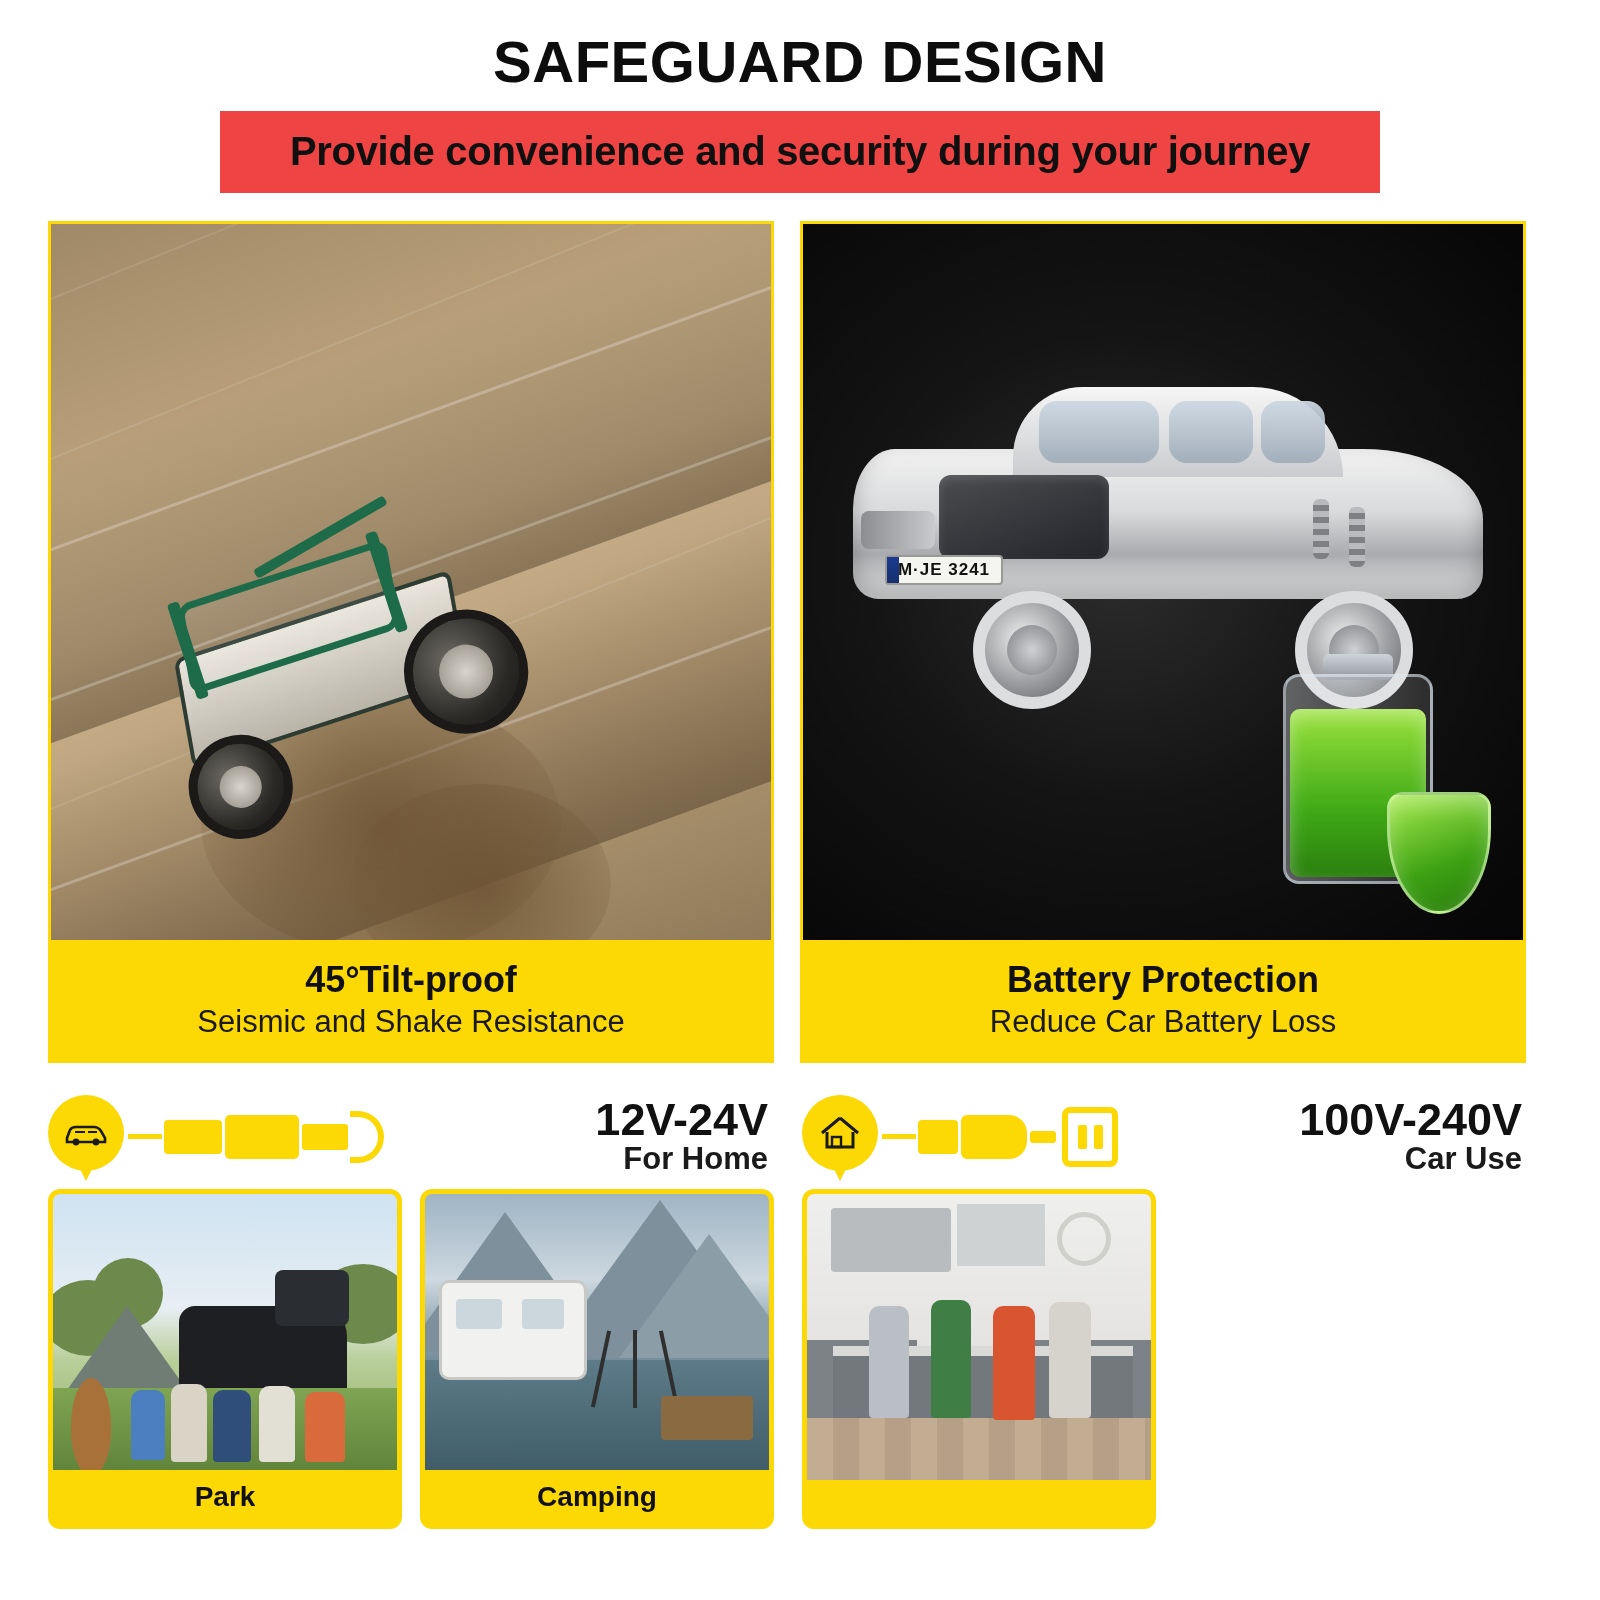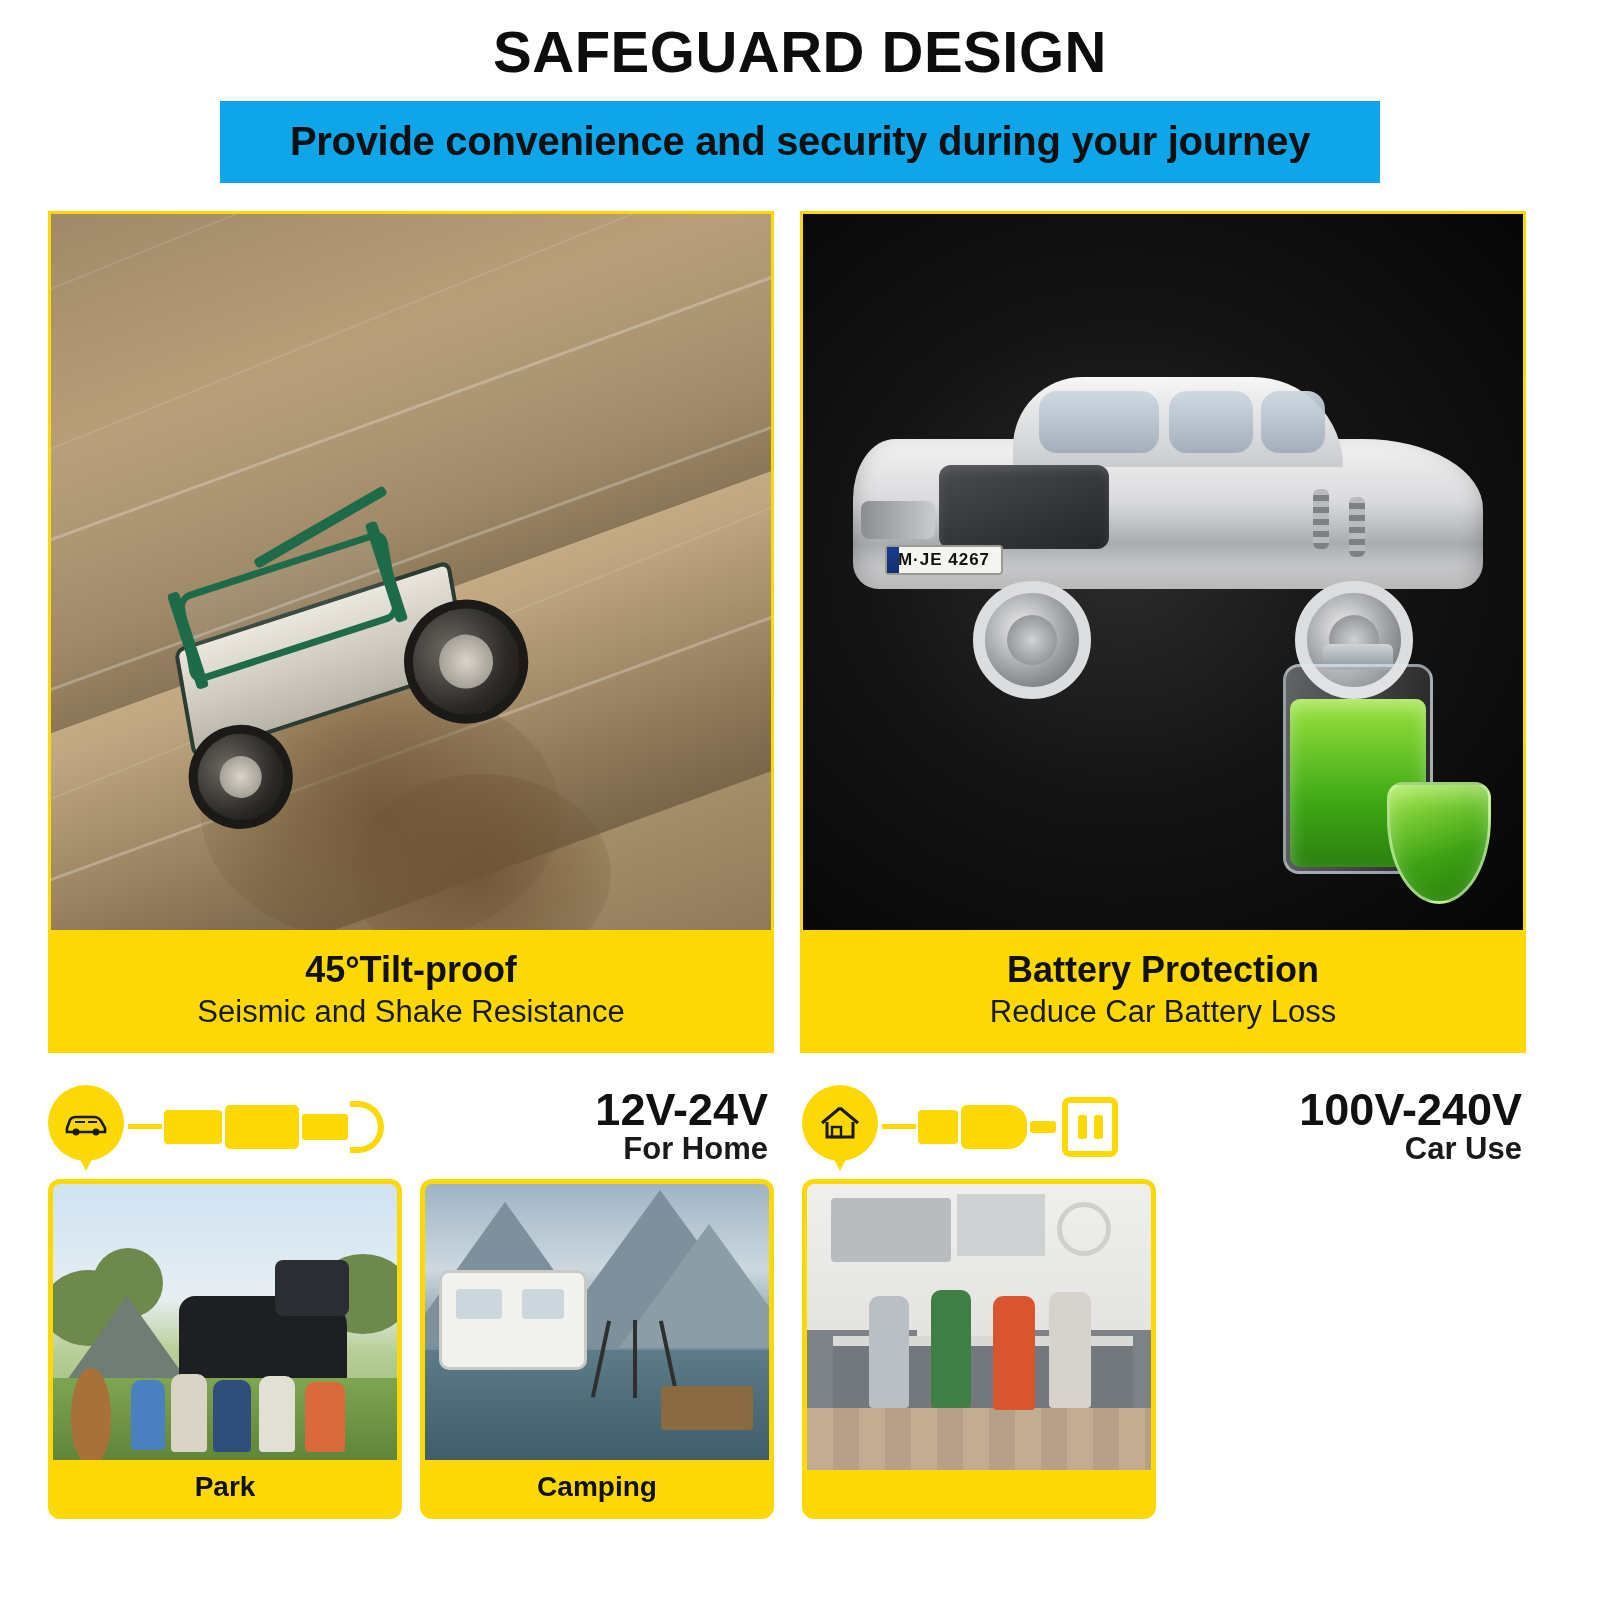--- a/index.html
+++ b/index.html
@@ -11,27 +11,27 @@
   }
   .page { position: relative; width: 1600px; height: 1600px; background:#fff; }
 
   
   .main-title {
     text-align: center;
     font-size: 58px;
     font-weight: bold;
     letter-spacing: 0.5px;
     color: #0d0d0d;
-    padding-top: 22px;
+    padding-top: 32px;
     line-height: 1.05;
   }
   .subtitle-wrap {
     margin: 18px auto 0 auto;
     width: 1160px;
-    background: #0ea5e9;
+    background: #ef4444;
     height: 82px;
     display: flex;
     align-items: center;
     justify-content: center;
   }
   .subtitle {
     font-size: 40px;
     font-weight: bold;
     color: #101010;
     letter-spacing: -0.3px;
@@ -412,21 +412,21 @@
           <div class="engine"></div>
           <div class="grille"></div>
           <div class="susp" style="left:470px; top:120px;"></div>
           <div class="susp" style="left:506px; top:128px;"></div>
           <div class="wheel" style="left:130px;">
               <i></i>
             </div>
           <div class="wheel" style="left:452px;">
               <i></i>
             </div>
-          <div class="plate">M·JE 4267</div>
+          <div class="plate">M·JE 3241</div>
         </div>
 
         <div class="battery">
           <div class="cap"></div>
           <div class="shell">
             <div class="fill"></div>
           </div>
           <div class="shield"></div>
         </div>
       </div>

